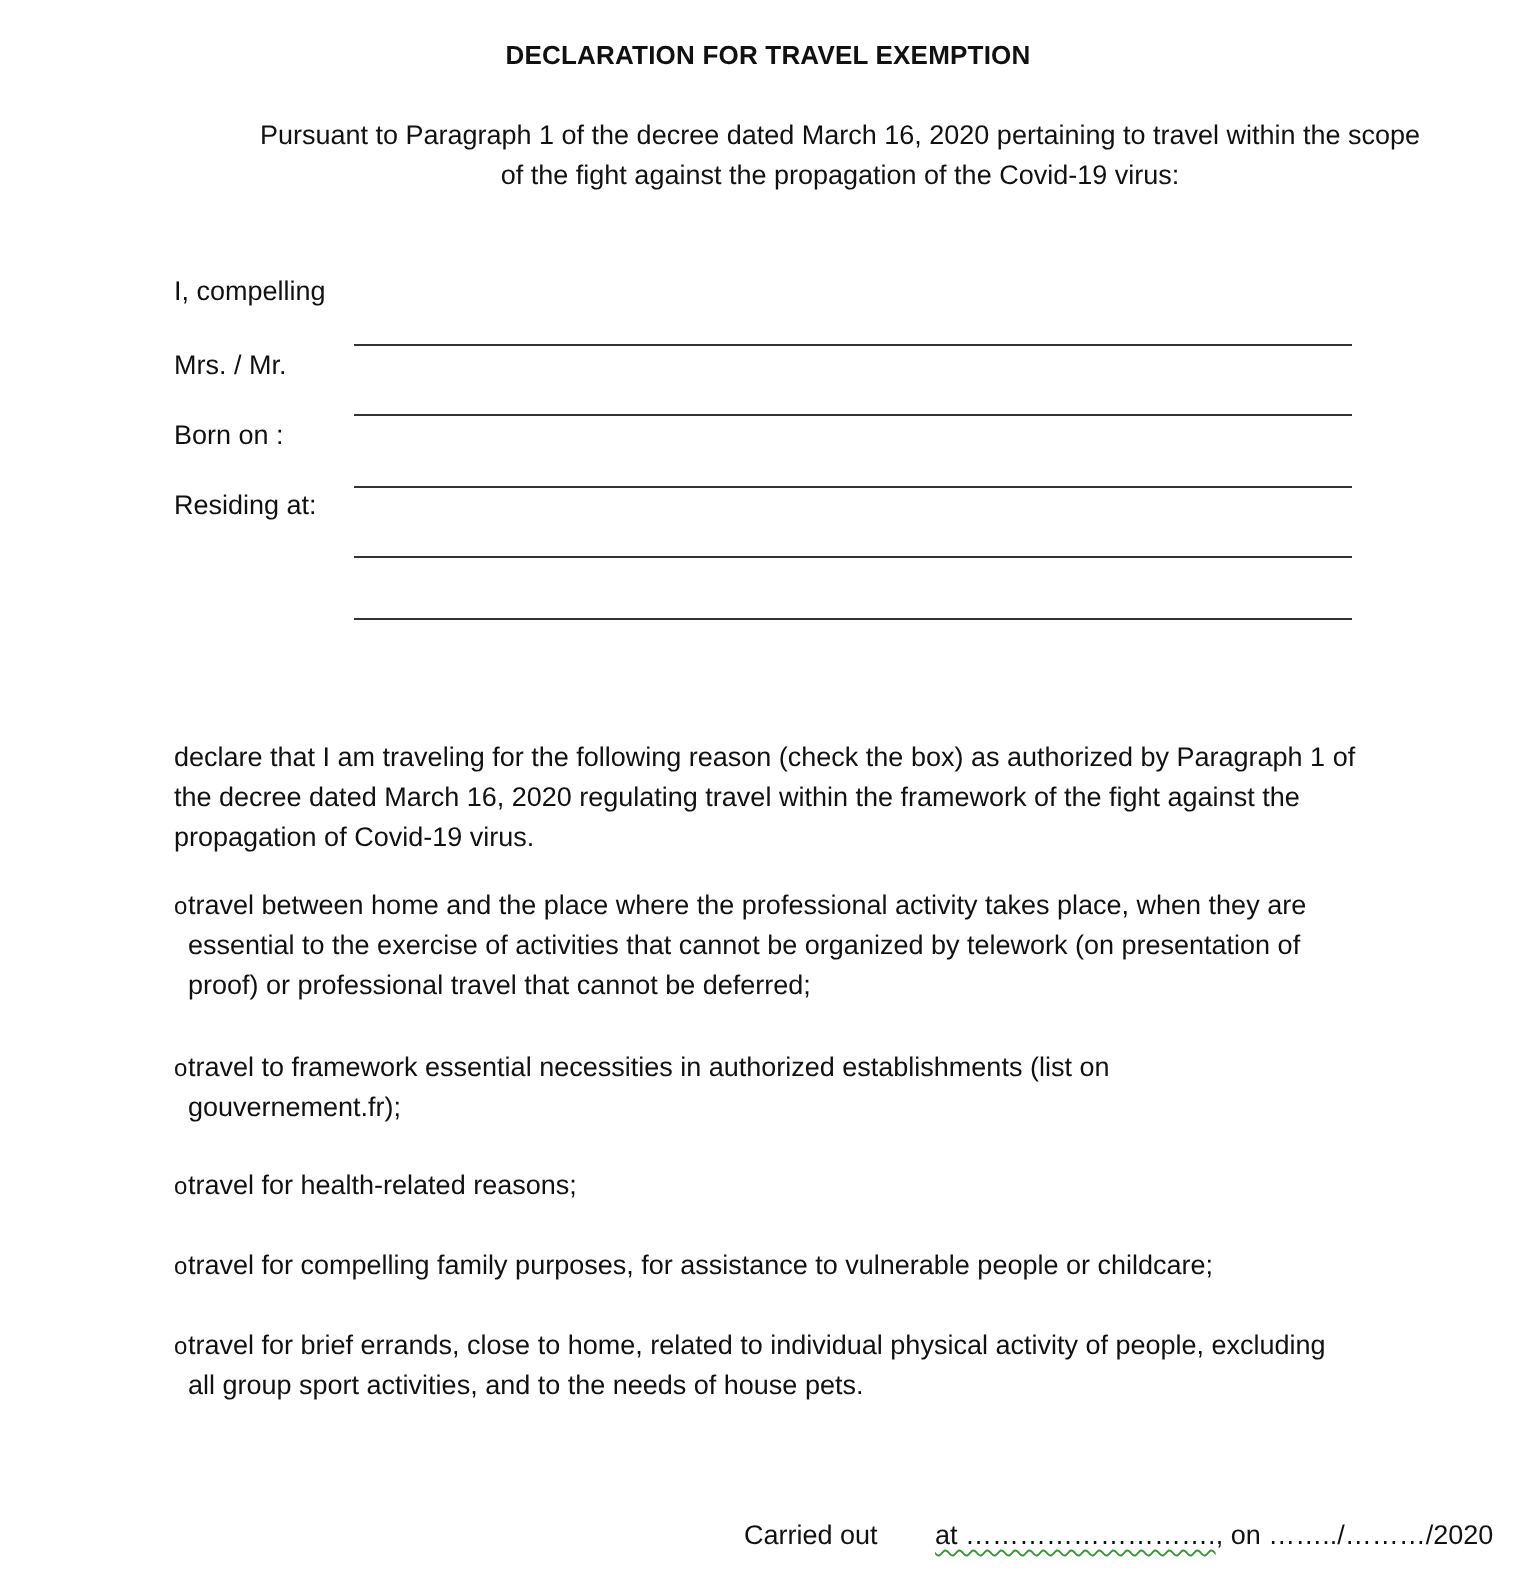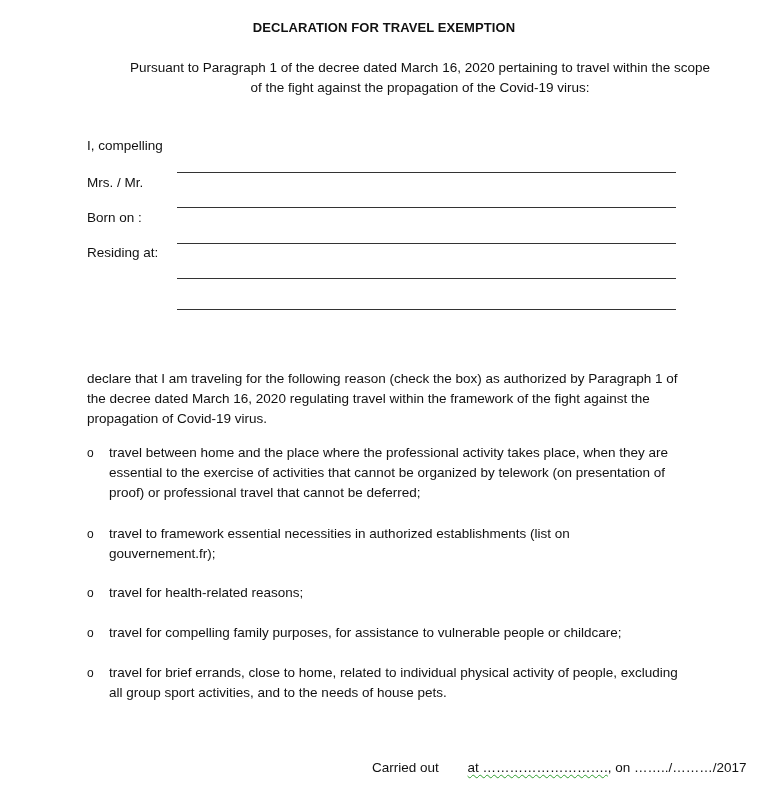--- a/index.html
+++ b/index.html
@@ -25,21 +25,21 @@
   .declare {
     position: absolute; top: 369px; left: 87px; width: 600px; line-height: 20px;
   }
   .reason {
     position: absolute; left: 87px; width: 600px; line-height: 20px;
   }
   .reason .bullet {
     position: absolute; left: 0; top: 0; width: 12px; font-size: 12px;
   }
   .reason .text {
-    margin-left: 22px; display: block; width: 570px;
+    margin-left: 7px; display: block; width: 570px;
   }
   .footer {
     position: absolute; top: 760px; left: 372px; font-size: 13.5px; white-space: nowrap;
   }
   .squiggle {
     text-decoration: underline wavy #2e9d2e; text-decoration-thickness: 1px;
     text-underline-offset: 2px;
     margin-left: 25px;
   }
 </style>
@@ -80,15 +80,15 @@
   <div class="reason" style="top:623px;">
     <span class="bullet">o</span>
     <span class="text">travel for compelling family purposes, for assistance to vulnerable people or childcare;</span>
   </div>
   <div class="reason" style="top:663px;">
     <span class="bullet">o</span>
     <span class="text">travel for brief errands, close to home, related to individual physical activity of people, excluding all group sport activities, and to the needs of house pets.</span>
   </div>
 
   <div class="footer">
-    <span>Carried out </span><span class="squiggle">at ……………………….</span><span>, on ……../………/2017</span>
+    <span>Carried out </span><span class="squiggle">at ……………………….</span><span>, on ……../………/2020</span>
   </div>
 </div>
 
 </body></html>

